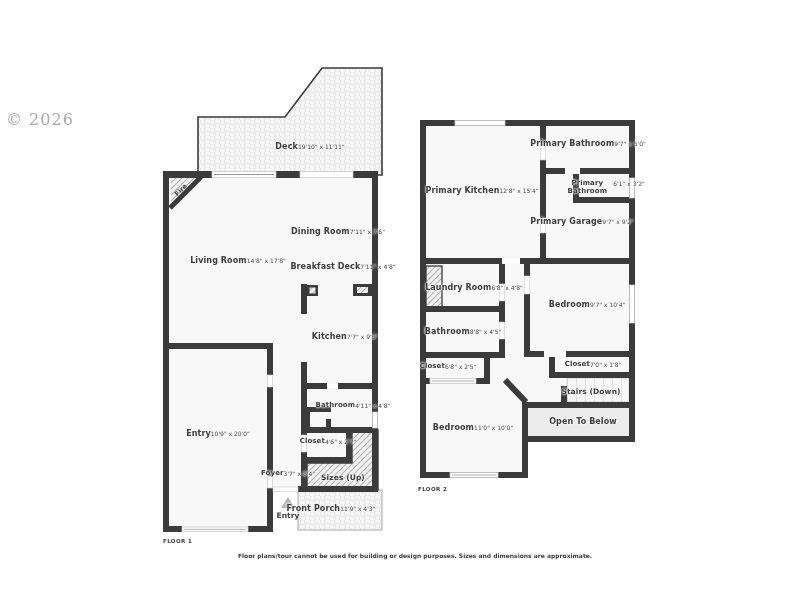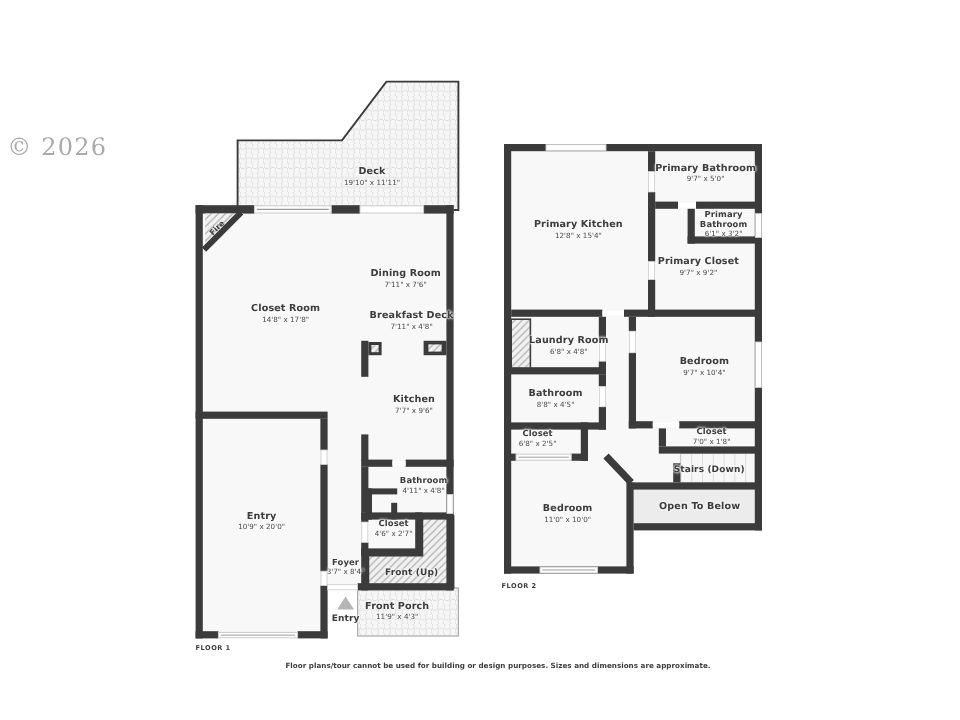--- a/index.html
+++ b/index.html
@@ -1,31 +1,31 @@
 <!DOCTYPE html>
 <html><head>
 <meta charset="utf-8">
 <style>
   html,body{margin:0;padding:0;background:#fff;}
   #stage{position:relative;width:800px;height:600px;background:#ffffff;overflow:hidden;
          font-family:"DejaVu Sans","Liberation Sans",sans-serif;}
   #plan-svg{position:absolute;left:0;top:0;}
-  .room-label{position:absolute;transform:translate(-50%,-50%);display:flex;flex-direction:column;
-      align-items:center;justify-content:center;text-align:center;color:#3d3d3d;white-space:nowrap;
+  .room-label{position:absolute;transform:translate(-50%,-50%);display:flex;flex-direction:row;
+      justify-content:center;text-align:center;color:#3d3d3d;white-space:nowrap;
       text-shadow:0 0 2px #f8f8f8,0 0 2px #f8f8f8,0 0 3px #f8f8f8;line-height:1.2;}
   .rn{font-size:8px;font-weight:bold;letter-spacing:.1px;}
   .rd{font-size:6px;margin-top:1px;color:#4a4a4a;font-weight:normal;}
   .small .rn{font-size:7px;}
   .wrap .rn{white-space:normal;width:52px;line-height:1.15;}
   .stairs-label .rn{font-size:7.5px;}
   .fire-label{position:absolute;transform:translate(-50%,-50%) rotate(-45deg);
       font-size:6.5px;font-weight:bold;color:#3d3d3d;}
   .floor-tag{position:absolute;font-size:5.5px;font-weight:bold;color:#3d3d3d;letter-spacing:.4px;}
   .watermark{position:absolute;left:6px;top:110px;font-family:"DejaVu Serif","Liberation Serif",serif;
-      font-size:20px;color:#9b9b9b;letter-spacing:1px;opacity:.85;}
+      font-size:16px;color:#9b9b9b;letter-spacing:1px;opacity:.85;}
   .disclaimer{position:absolute;left:215px;top:552px;width:400px;text-align:center;
       font-size:6px;font-weight:bold;color:#3d3d3d;}
 </style>
 </head>
 <body>
 
 <div id="stage">
 
   <svg id="plan-svg" width="800" height="600" viewBox="0 0 800 600">
     <defs>
@@ -182,21 +182,21 @@
 
   <div class="room-label" style="left:310px;top:147px">
     <span class="rn">Deck</span>
     <span class="rd">19'10" x 11'11"</span>
   </div>
   <div class="room-label" style="left:338px;top:232px">
     <span class="rn">Dining Room</span>
     <span class="rd">7'11" x 7'6"</span>
   </div>
   <div class="room-label" style="left:238px;top:261px">
-    <span class="rn">Closet Room</span>
+    <span class="rn">Living Room</span>
     <span class="rd">14'8" x 17'8"</span>
   </div>
   <div class="room-label" style="left:343px;top:267px">
     <span class="rn">Breakfast Deck</span>
     <span class="rd">7'11" x 4'8"</span>
   </div>
   <div class="room-label" style="left:345px;top:337px">
     <span class="rn">Kitchen</span>
     <span class="rd">7'7" x 9'6"</span>
   </div>
@@ -210,21 +210,21 @@
   </div>
   <div class="room-label" style="left:218px;top:434px">
     <span class="rn">Entry</span>
     <span class="rd">10'9" x 20'0"</span>
   </div>
   <div class="room-label small" style="left:288px;top:473px">
     <span class="rn">Foyer</span>
     <span class="rd">3'7" x 8'4"</span>
   </div>
   <div class="room-label stairs-label" style="left:343px;top:477px">
-    <span class="rn">Front (Up)</span>
+    <span class="rn">Sizes (Up)</span>
   </div>
   <div class="room-label stairs-label" style="left:288px;top:515px">
     <span class="rn">Entry</span>
   </div>
   <div class="room-label" style="left:331px;top:509px">
     <span class="rn">Front Porch</span>
     <span class="rd">11'9" x 4'3"</span>
   </div>
   <div class="fire-label" style="left:181px;top:190px">Fire</div>
   <div class="floor-tag" style="left:163px;top:538px">FLOOR 1</div>
@@ -235,21 +235,21 @@
   </div>
   <div class="room-label" style="left:588px;top:144px">
     <span class="rn">Primary Bathroom</span>
     <span class="rd">9'7" x 5'0"</span>
   </div>
   <div class="room-label wrap small" style="left:603px;top:187px">
     <span class="rn">Primary Bathroom</span>
     <span class="rd">6'1" x 3'2"</span>
   </div>
   <div class="room-label" style="left:582px;top:222px">
-    <span class="rn">Primary Closet</span>
+    <span class="rn">Primary Garage</span>
     <span class="rd">9'7" x 9'2"</span>
   </div>
   <div class="room-label" style="left:474px;top:288px">
     <span class="rn">Laundry Room</span>
     <span class="rd">6'8" x 4'8"</span>
   </div>
   <div class="room-label" style="left:463px;top:332px">
     <span class="rn">Bathroom</span>
     <span class="rd">8'8" x 4'5"</span>
   </div>

